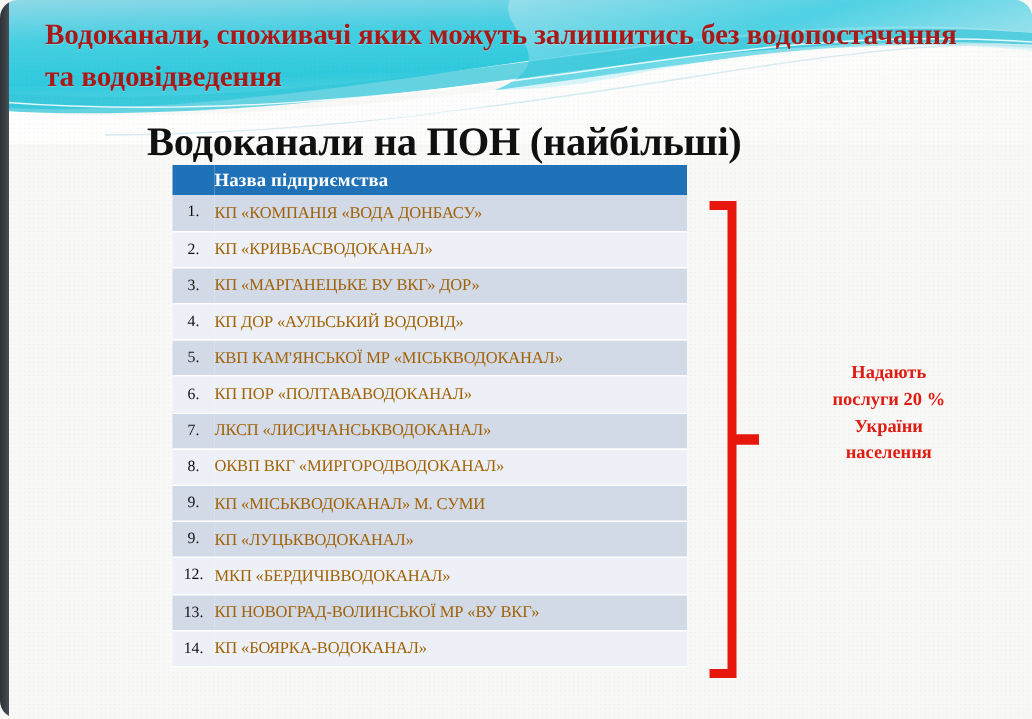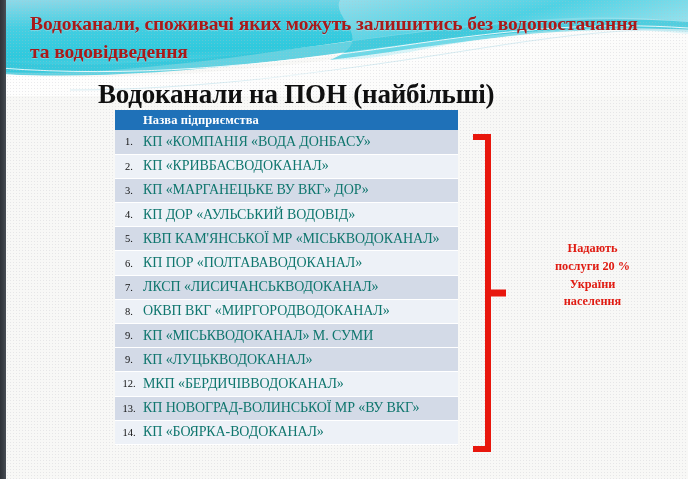--- a/index.html
+++ b/index.html
@@ -16,20 +16,21 @@
   }
 
   
   #slide {
     position: absolute;
     inset: 0;
     width: 688px;
     height: 479px;
     background: #f8f8f6;
     overflow: hidden;
+    border-radius: 12px;
   }
 
   
   #paper-texture {
     position: absolute;
     inset: 0;
     background-image:
       radial-gradient(rgba(190,190,195,0.30) 0.5px, transparent 0.6px);
     background-size: 3px 3px;
     pointer-events: none;
@@ -122,22 +123,22 @@
     vertical-align: middle;
   }
   td.td-num {
     text-align: center;
     font-size: 10.5px;
     color: #101010;
     border-right: 2px solid #ffffff;
     padding-right: 2px;
   }
   td.td-name {
-    font-size: 14px;
-    color: #0f766e;
+    font-size: 11px;
+    color: #a16207;
     padding-left: 8px;
     white-space: nowrap;
     letter-spacing: -0.1px;
   }
 
   
   #bracket {
     position: absolute;
     left: 472px;
     top: 132px;

